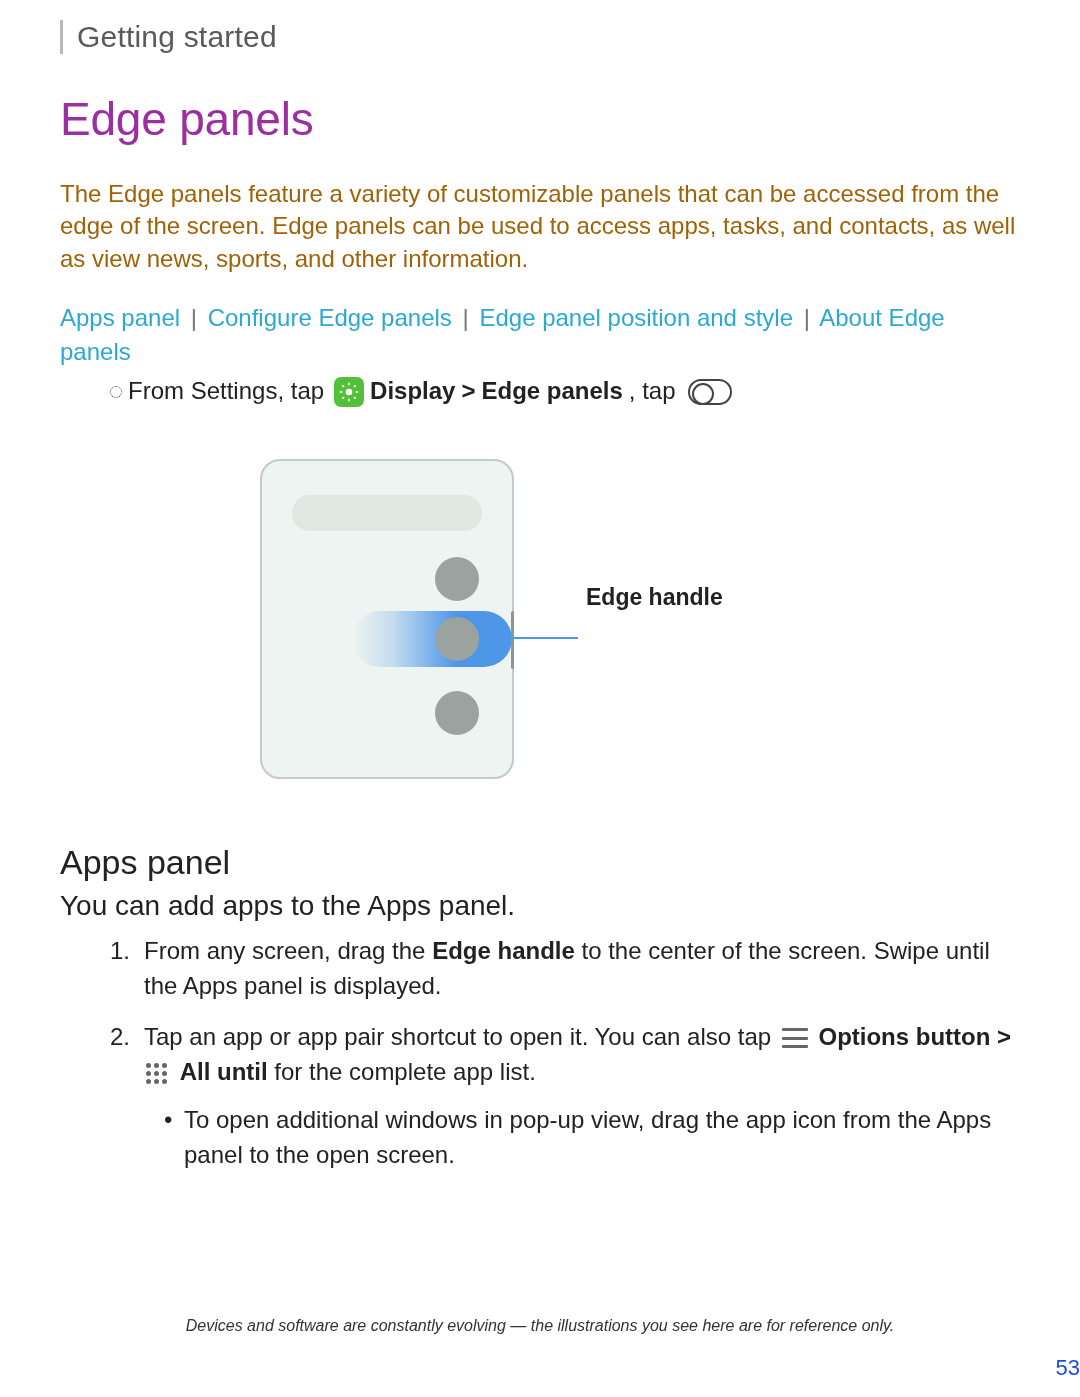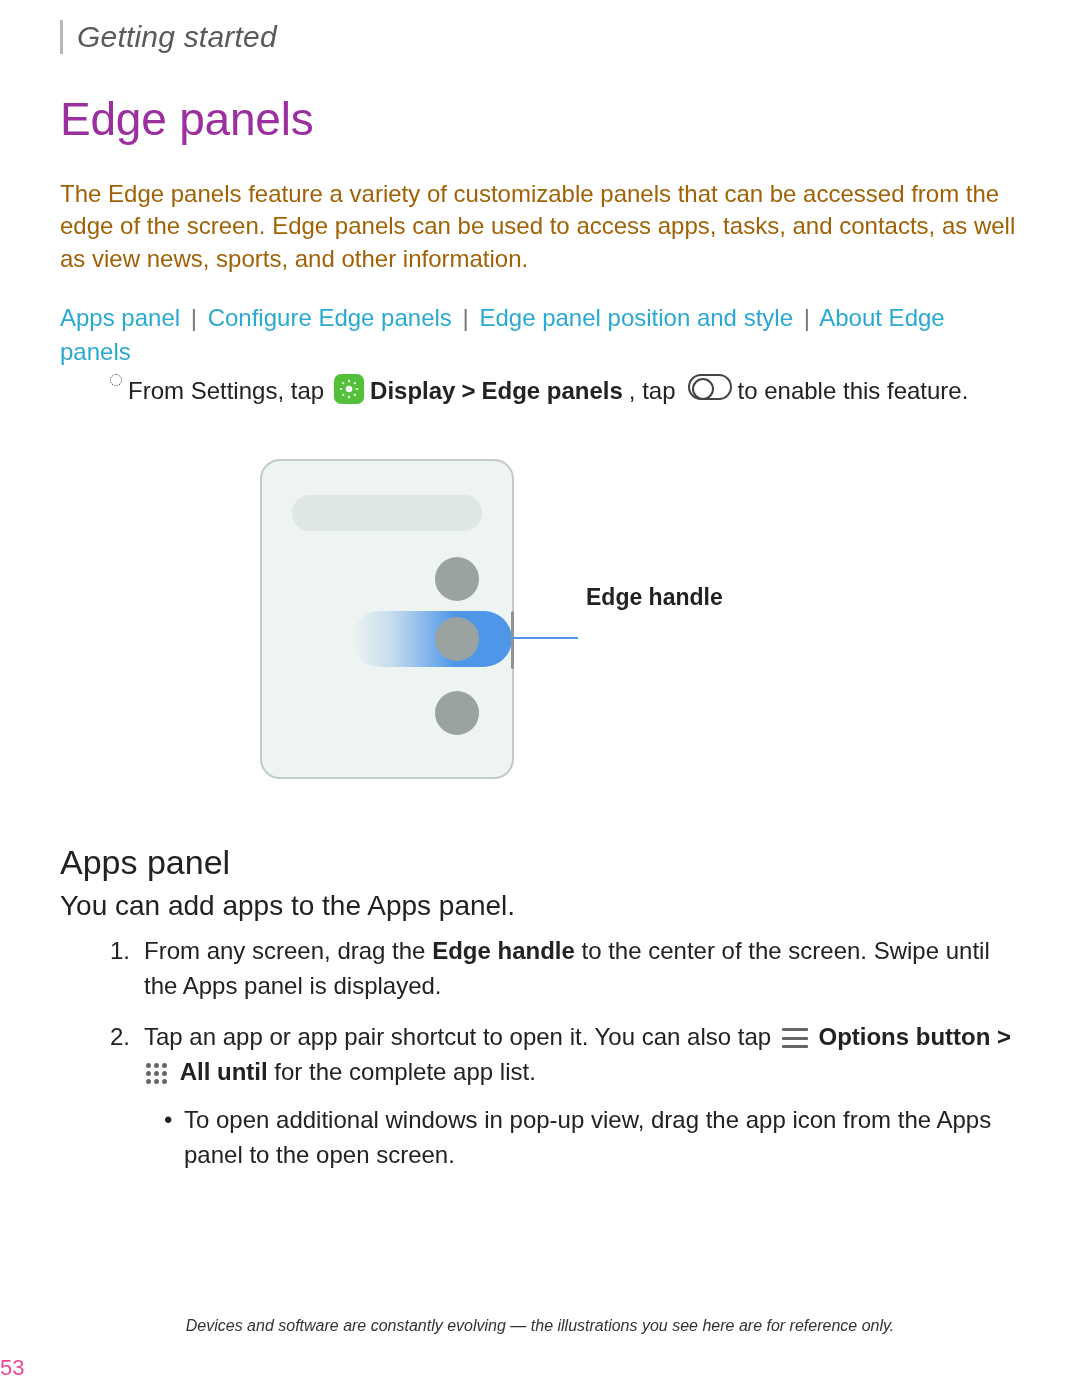--- a/index.html
+++ b/index.html
@@ -9,21 +9,20 @@
     background: #ffffff;
     font-family: Arial, Helvetica, sans-serif;
     color: #222;
     position: relative;
     padding: 20px 60px 0 60px;
   }
   .breadcrumb-bar {
     border-left: 3px solid #b8b8b8;
     padding-left: 14px;
     margin-bottom: 38px;
-    font-style: italic;
   }
   .breadcrumb {
     font-size: 30px;
     color: #5a5a5a;
     font-weight: 400;
     letter-spacing: 0.2px;
   }
   h1.title {
     font-size: 46px;
     color: #9b2fa0;
@@ -41,20 +40,21 @@
   .link-row {
     font-size: 24px;
     color: #2aa9d2;
     margin-bottom: 6px;
     line-height: 1.4;
   }
   .link-row .sep { color: #777; margin: 0 4px; }
   .link-row span.link { color: #2aa9d2; cursor: pointer; }
   .step-line {
     display: flex;
+    align-items: center;
     flex-wrap: wrap;
     font-size: 24px;
     line-height: 1.45;
     margin-left: 50px;
     margin-bottom: 50px;
     gap: 0;
   }
   .bullet-circle {
     display: inline-block;
     width: 12px; height: 12px;
@@ -241,23 +241,23 @@
     left: 0; right: 0;
     text-align: center;
     font-size: 16px;
     font-style: italic;
     color: #333;
   }
   .page-num {
     position: absolute;
     bottom: 16px;
     left: 0; right: 0;
-    text-align: left;
+    text-align: right;
     font-size: 22px;
-    color: #ec4899;
+    color: #1d4ed8;
   }
 </style>
 </head>
 <body>
 
 <div class="breadcrumb-bar">
   <div class="breadcrumb">Getting started</div>
 </div>
 
 <h1 class="title">Edge panels</h1>
@@ -290,21 +290,20 @@
           <line x1="4" y1="20" x2="6" y2="18"></line>
           <line x1="18" y1="6" x2="20" y2="4"></line>
         </g>
       </svg>
   </span>
   <span class="bold">Display</span>
   <span class="bold">&gt;</span>
   <span class="bold">Edge panels</span>
   <span>, tap</span>
   <span class="toggle-switch"></span>
-  <span>to enable this feature.</span>
 </div>
 
 <div class="diagram-wrap">
   <div class="diagram">
     <div class="phone-screen">
       <div class="pill-top"></div>
       <div class="blue-pill"></div>
       <div class="gray-circle c1"></div>
       <div class="gray-circle c2"></div>
       <div class="gray-circle c3"></div>

